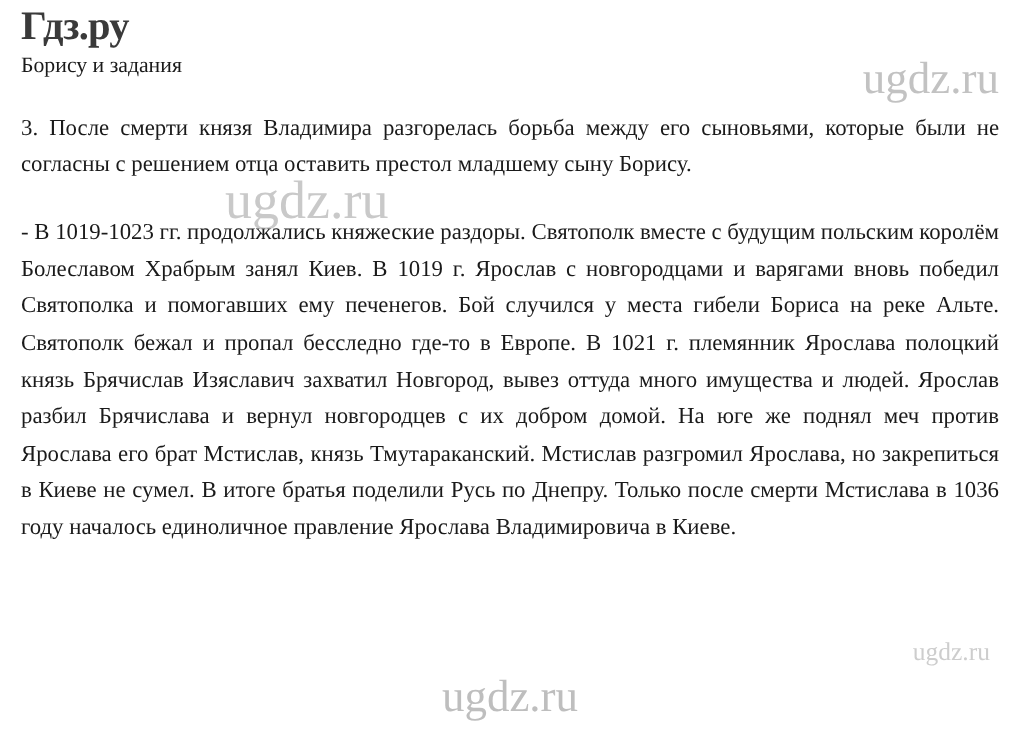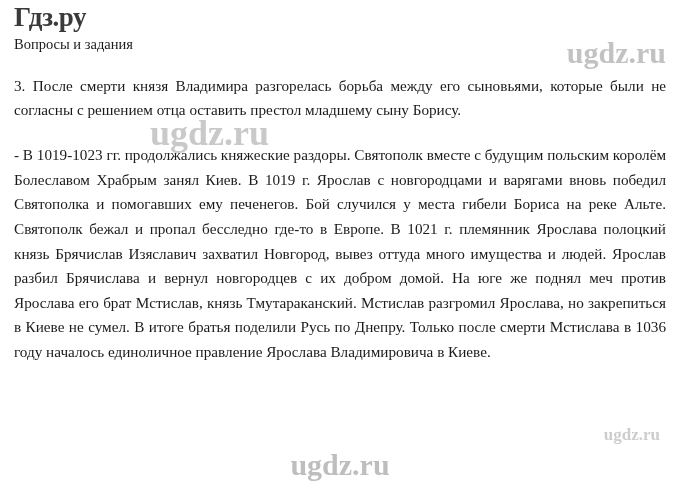--- a/index.html
+++ b/index.html
@@ -51,21 +51,21 @@
     text-justify: inter-word;
     hyphens: none;
   }
   .para-main {
     margin-bottom: 20px;
   }
   
   .wm {
     position: absolute;
     font-family: "Liberation Serif", serif;
-    font-weight: 700;
+    font-weight: 400;
     color: rgba(120, 120, 120, 0.33);
     pointer-events: none;
     user-select: none;
     white-space: nowrap;
   }
   .wm-1 {
     top: 36px;
     right: 14px;
     font-size: 30px;
     color: rgba(110, 110, 110, 0.42);
@@ -91,21 +91,21 @@
   }
 </style>
 </head>
 <body>
 
 <div class="page">
 
   <div class="site-logo">Гдз.ру</div>
 
   <div class="content">
-    <p class="heading">Вопросы и задания</p>
+    <p class="heading">Борису и задания</p>
     <p class="para para-main">3. После смерти князя Владимира разгорелась борьба между его сыновьями, которые были не согласны с решением отца оставить престол младшему сыну Борису.</p>
     <p class="para">- В 1019-1023 гг. продолжались княжеские раздоры. Святополк вместе с будущим польским королём Болеславом Храбрым занял Киев. В 1019 г. Ярослав с новгородцами и варягами вновь победил Святополка и помогавших ему печенегов. Бой случился у места гибели Бориса на реке Альте. Святополк бежал и пропал бесследно где-то в Европе. В 1021 г. племянник Ярослава полоцкий князь Брячислав Изяславич захватил Новгород, вывез оттуда много имущества и людей. Ярослав разбил Брячислава и вернул новгородцев с их добром домой. На юге же поднял меч против Ярослава его брат Мстислав, князь Тмутараканский. Мстислав разгромил Ярослава, но закрепиться в Киеве не сумел. В итоге братья поделили Русь по Днепру. Только после смерти Мстислава в 1036 году началось единоличное правление Ярослава Владимировича в Киеве.</p>
   </div>
 
   <div class="wm wm-1">ugdz.ru</div>
   <div class="wm wm-2">ugdz.ru</div>
   <div class="wm wm-3">ugdz.ru</div>
   <div class="wm wm-4">ugdz.ru</div>
 
 </div>

